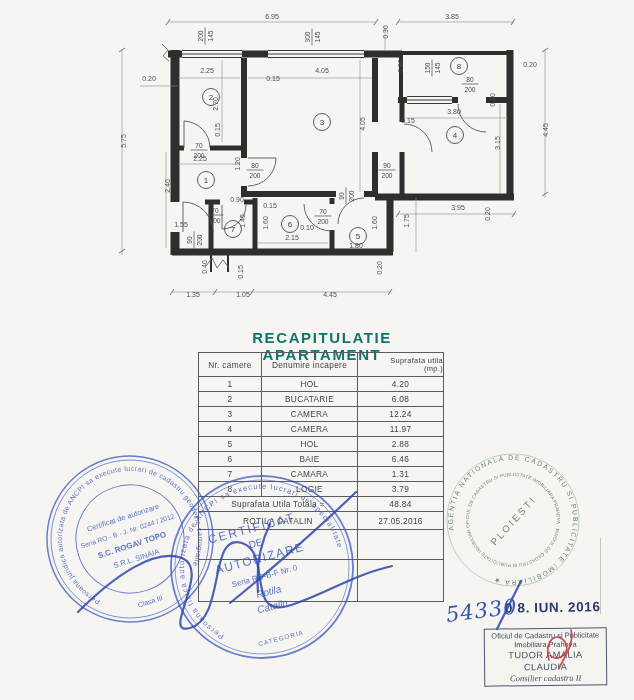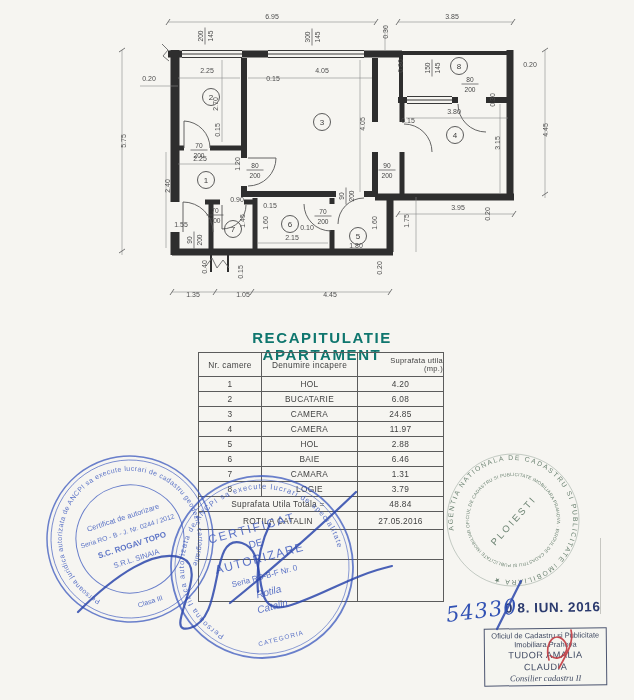--- a/index.html
+++ b/index.html
@@ -265,21 +265,21 @@
           <td>4.20</td>
         </tr>
         <tr>
           <td>2</td>
           <td>BUCATARIE</td>
           <td>6.08</td>
         </tr>
         <tr>
           <td>3</td>
           <td>CAMERA</td>
-          <td>24.85</td>
+          <td>12.24</td>
         </tr>
         <tr>
           <td>4</td>
           <td>CAMERA</td>
           <td>11.97</td>
         </tr>
         <tr>
           <td>5</td>
           <td>HOL</td>
           <td>2.88</td>

